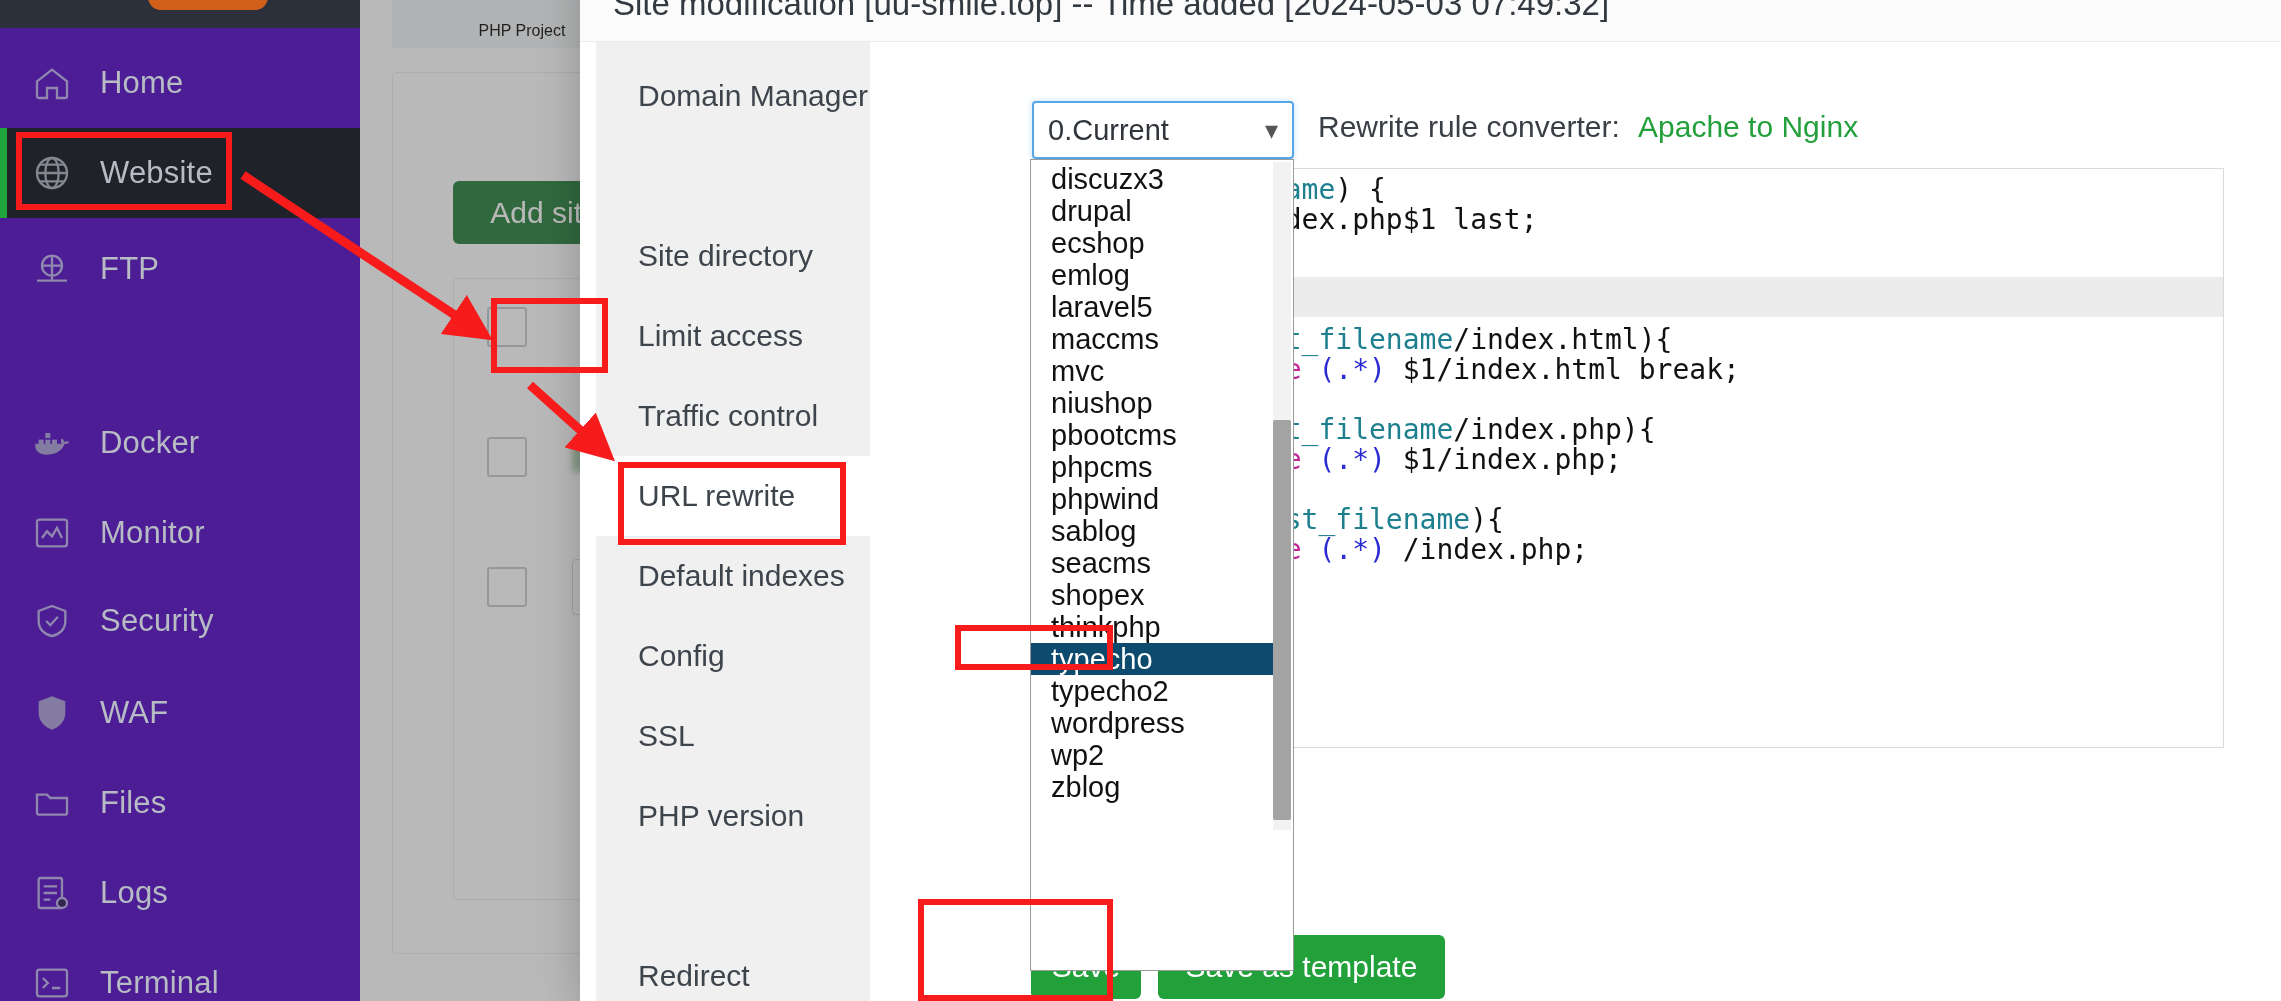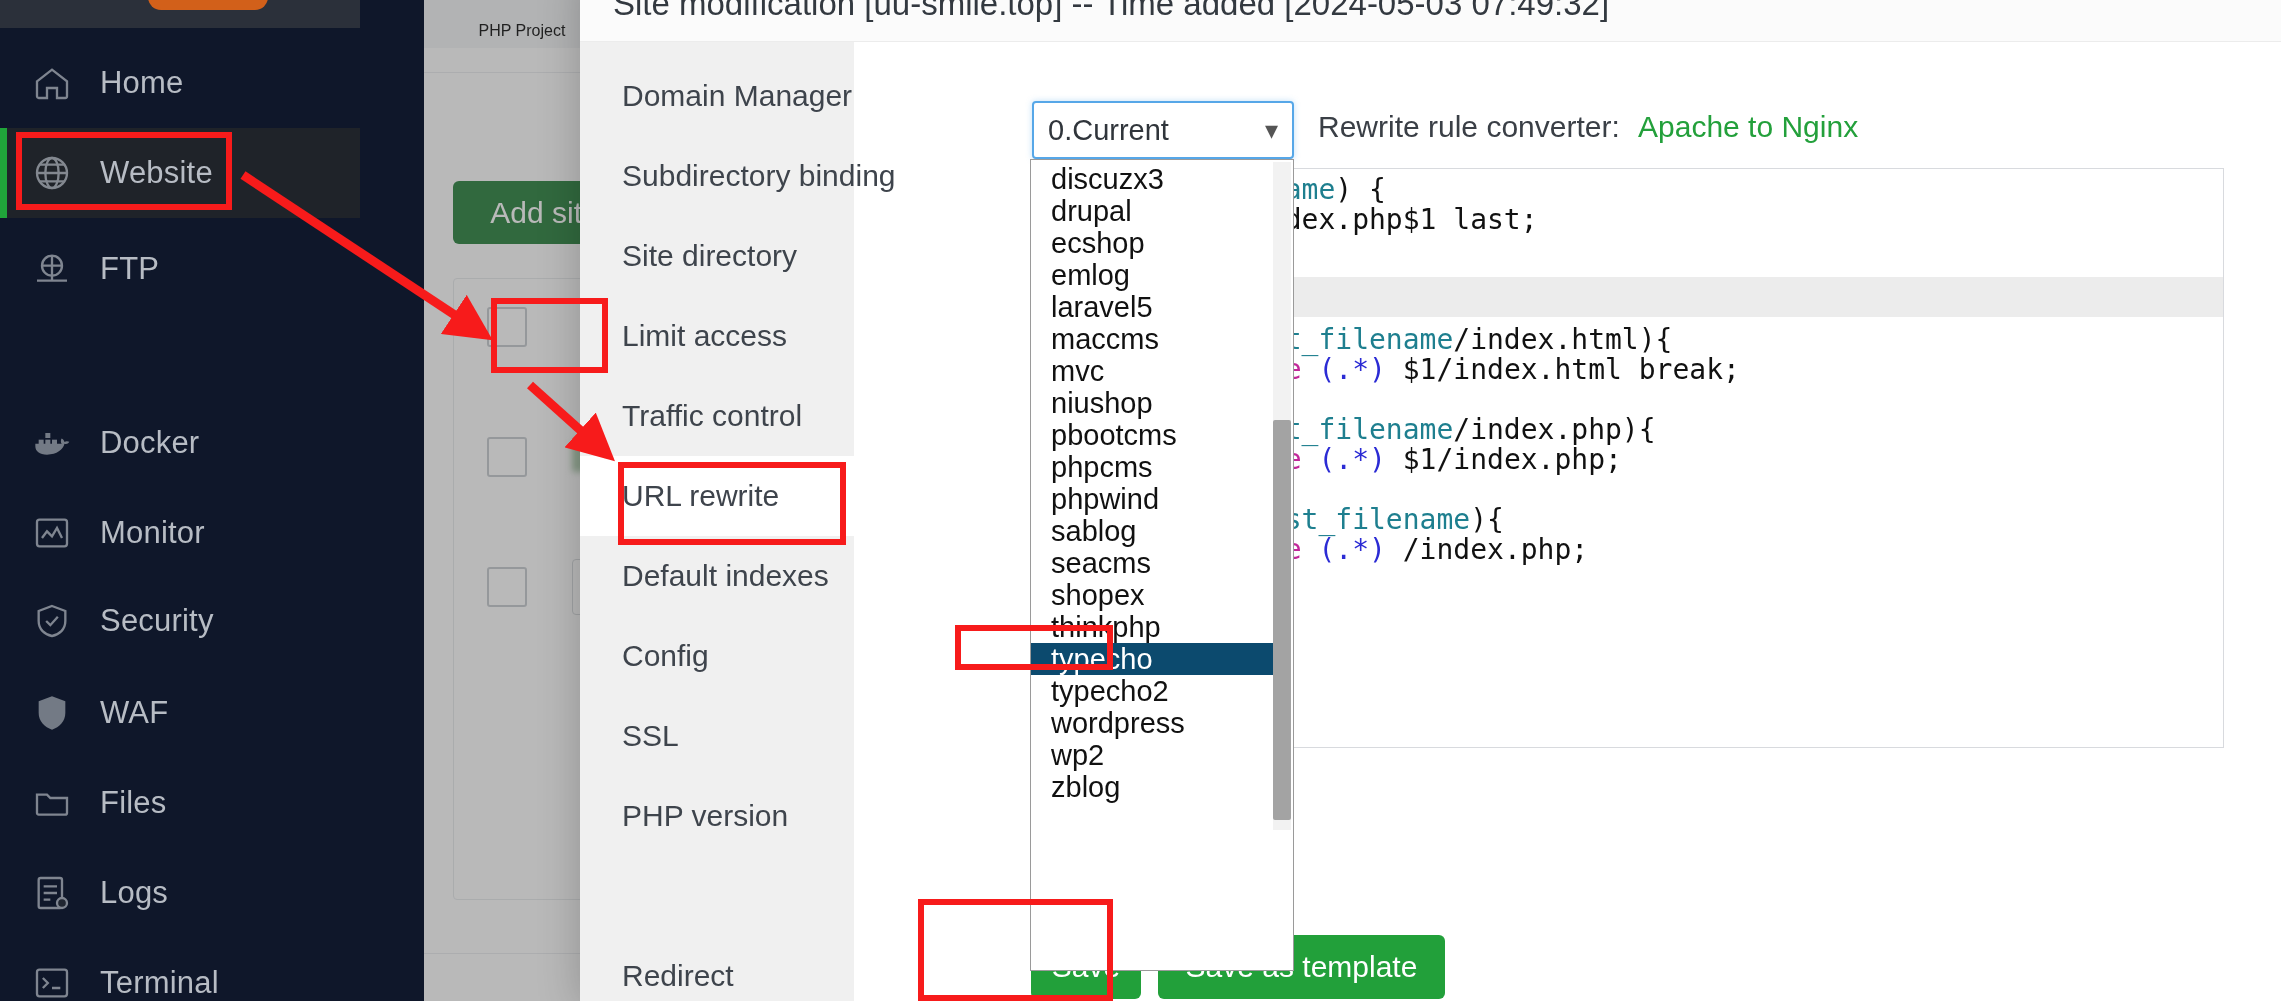--- a/index.html
+++ b/index.html
@@ -13,22 +13,22 @@
     position: relative;
     width: 2281px;
     height: 1001px;
     overflow: hidden;
   }
 
   
   .sidebar {
     position: absolute;
     left: 0; top: 0;
-    width: 424px; height: 1001px;
-    background: #0f172a;
+    width: 360px; height: 1001px;
+    background: #4c1d95;
     z-index: 5;
   }
   .sidebar-top-strip {
     position: absolute; left: 0; top: 0;
     width: 360px; height: 28px;
     background: #2b303a;
   }
   .sidebar-orange-pill {
     position: absolute;
     left: 148px; top: -16px;
@@ -186,21 +186,21 @@
     padding-left: 33px;
     box-sizing: border-box;
   }
   .modal-title {
     font-size: 33px;
     color: #333940;
     white-space: nowrap;
   }
   .modal-nav {
     position: absolute;
-    left: 0; top: 76px;
+    left: 16px; top: 76px;
     width: 274px; height: 959px;
     background: #f0f0f0;
   }
   .modal-nav-item {
     position: absolute;
     left: 0;
     width: 338px; height: 80px;
     display: flex; align-items: center;
     padding-left: 42px;
     box-sizing: border-box;
@@ -527,23 +527,20 @@
 
   <div class="modal">
 
     <div class="modal-header">
       <span class="modal-title">Site modification [uu-smile.top] -- Time added [2024-05-03 07:49:32]</span>
     </div>
 
     <div class="modal-nav">
       <div class="modal-nav-item" style="top:14px;">
           <span>Domain Manager</span>
-        </div>
-      <div class="modal-nav-item" style="top:94px;">
-          <span>Subdirectory binding</span>
         </div>
       <div class="modal-nav-item" style="top:174px;">
           <span>Site directory</span>
         </div>
       <div class="modal-nav-item" style="top:254px;">
           <span>Limit access</span>
         </div>
       <div class="modal-nav-item" style="top:334px;">
           <span>Traffic control</span>
         </div>

